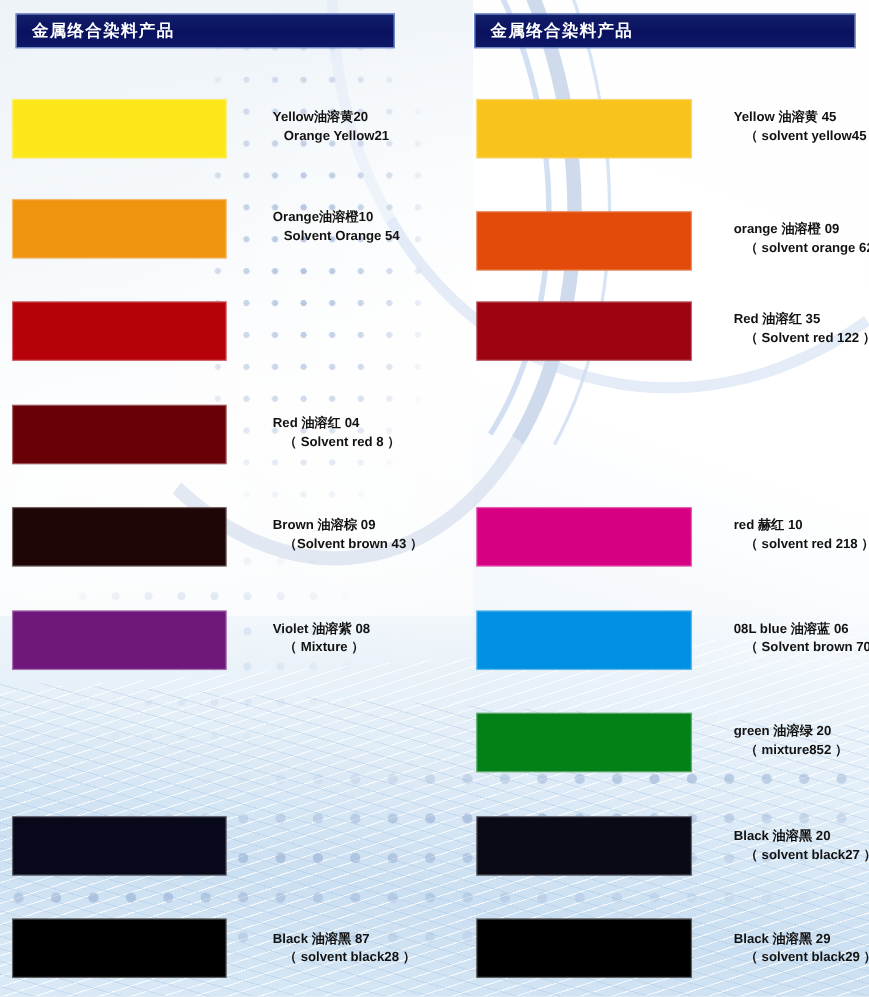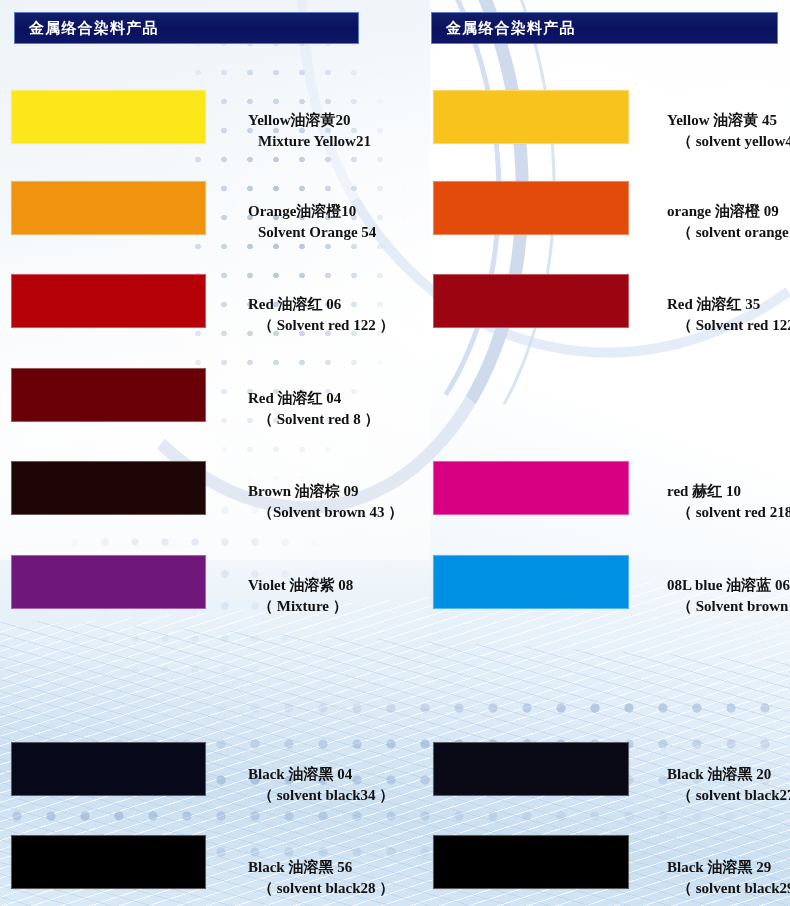--- a/index.html
+++ b/index.html
@@ -202,25 +202,24 @@
     box-shadow: 0 0 0 0.5px rgba(0,0,0,0.05);
   }
   .column.left  .swatch { left: 11px; }
   .column.right .swatch { left: 38px; width: 196px; }
 
   .label {
     position: absolute;
     top: 8px;
     line-height: 1.42;
     color: #121212;
-    font-size: 15px;
+    font-size: 12px;
     font-weight: 700;
     white-space: nowrap;
-    font-family: Liberation Serif, serif;
-    margin-top: 12px;
+    font-family: Liberation Sans, sans-serif;
   }
   .column.left  .label { left: 248px; }
   .column.right .label { left: 272px; }
 
   .label .line1 { display: block; }
   .label .line2 { display: block; padding-left: 10px; }
 
   
   .label.nudge-a { top: 10px; }
 </style>
@@ -246,38 +245,34 @@
 
     <div class="column left">
       <div class="panel-header">
         <span class="panel-header-title">金属络合染料产品</span>
       </div>
 
       <div class="swatch-row" style="top:90px">
         <div class="swatch" style="background-color: rgb(252, 232, 26);"></div>
         <div class="label">
           <span class="line1">Yellow油溶黄20</span>
-          <span class="line2">Mixture Yellow21</span>
+          <span class="line2">Orange Yellow21</span>
         </div>
       </div>
 
       <div class="swatch-row" style="top:181px">
         <div class="swatch" style="background-color: rgb(240, 147, 15);"></div>
         <div class="label">
           <span class="line1">Orange油溶橙10</span>
           <span class="line2">Solvent Orange 54</span>
         </div>
       </div>
 
       <div class="swatch-row" style="top:274px">
         <div class="swatch" style="background-color: rgb(182, 0, 8);"></div>
-        <div class="label">
-          <span class="line1">Red 油溶红 06</span>
-          <span class="line2">（ Solvent red 122 ）</span>
-        </div>
       </div>
 
       <div class="swatch-row" style="top:368px">
         <div class="swatch" style="background-color: rgb(106, 0, 7);"></div>
         <div class="label">
           <span class="line1">Red 油溶红 04</span>
           <span class="line2">（ Solvent red 8 ）</span>
         </div>
       </div>
 
@@ -293,49 +288,45 @@
         <div class="swatch" style="background-color: rgb(112, 23, 124);"></div>
         <div class="label">
           <span class="line1">Violet 油溶紫 08</span>
           <span class="line2">（ Mixture ）</span>
         </div>
       </div>
 
 
       <div class="swatch-row" style="top:742px">
         <div class="swatch" style="background-color: rgb(7, 8, 26);"></div>
-        <div class="label nudge-a">
-          <span class="line1">Black 油溶黑 04</span>
-          <span class="line2">（ solvent black34 ）</span>
-        </div>
       </div>
 
       <div class="swatch-row" style="top:835px">
         <div class="swatch" style="background-color: rgb(0, 0, 0);"></div>
         <div class="label nudge-a">
-          <span class="line1">Black 油溶黑 56</span>
+          <span class="line1">Black 油溶黑 87</span>
           <span class="line2">（ solvent black28 ）</span>
         </div>
       </div>
     </div>
 
     <div class="column right">
       <div class="panel-header">
         <span class="panel-header-title">金属络合染料产品</span>
       </div>
 
       <div class="swatch-row" style="top:90px">
         <div class="swatch" style="background-color: rgb(247, 195, 28);"></div>
         <div class="label">
           <span class="line1">Yellow 油溶黄 45</span>
           <span class="line2">（ solvent yellow45 ）</span>
         </div>
       </div>
 
-      <div class="swatch-row" style="top:181px">
+      <div class="swatch-row" style="top:192px">
         <div class="swatch" style="background-color: rgb(226, 75, 9);"></div>
         <div class="label">
           <span class="line1">orange 油溶橙 09</span>
           <span class="line2">（ solvent orange 62 ）</span>
         </div>
       </div>
 
       <div class="swatch-row" style="top:274px">
         <div class="swatch" style="background-color: rgb(155, 4, 16);"></div>
         <div class="label">
@@ -354,20 +345,27 @@
       </div>
 
       <div class="swatch-row" style="top:555px">
         <div class="swatch" style="background-color: rgb(0, 144, 227);"></div>
         <div class="label">
           <span class="line1">08L blue 油溶蓝 06</span>
           <span class="line2">（ Solvent brown 70 ）</span>
         </div>
       </div>
 
+      <div class="swatch-row" style="top:648px">
+        <div class="swatch" style="background-color: rgb(3, 128, 24);"></div>
+        <div class="label">
+          <span class="line1">green 油溶绿 20</span>
+          <span class="line2">（ mixture852 ）</span>
+        </div>
+      </div>
 
       <div class="swatch-row" style="top:742px">
         <div class="swatch" style="background-color: rgb(10, 10, 22);"></div>
         <div class="label nudge-a">
           <span class="line1">Black 油溶黑 20</span>
           <span class="line2">（ solvent black27 ）</span>
         </div>
       </div>
 
       <div class="swatch-row" style="top:835px">

